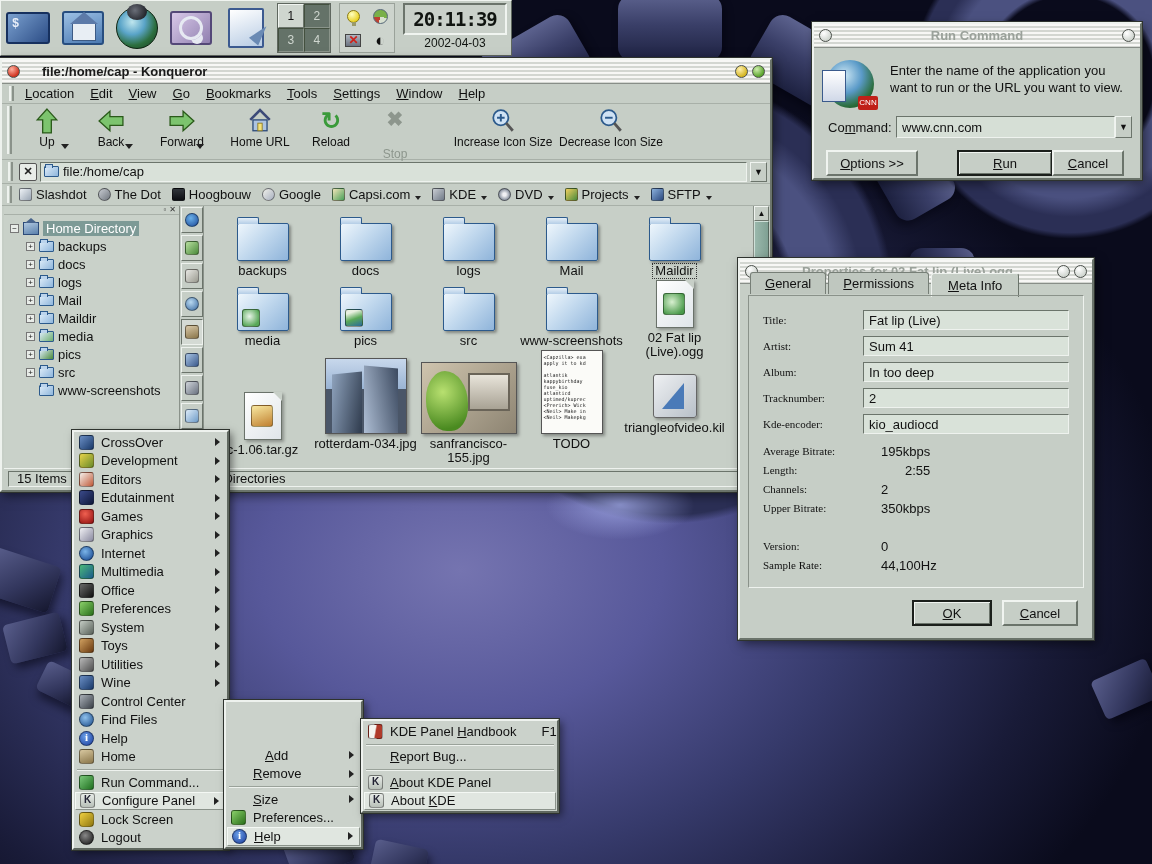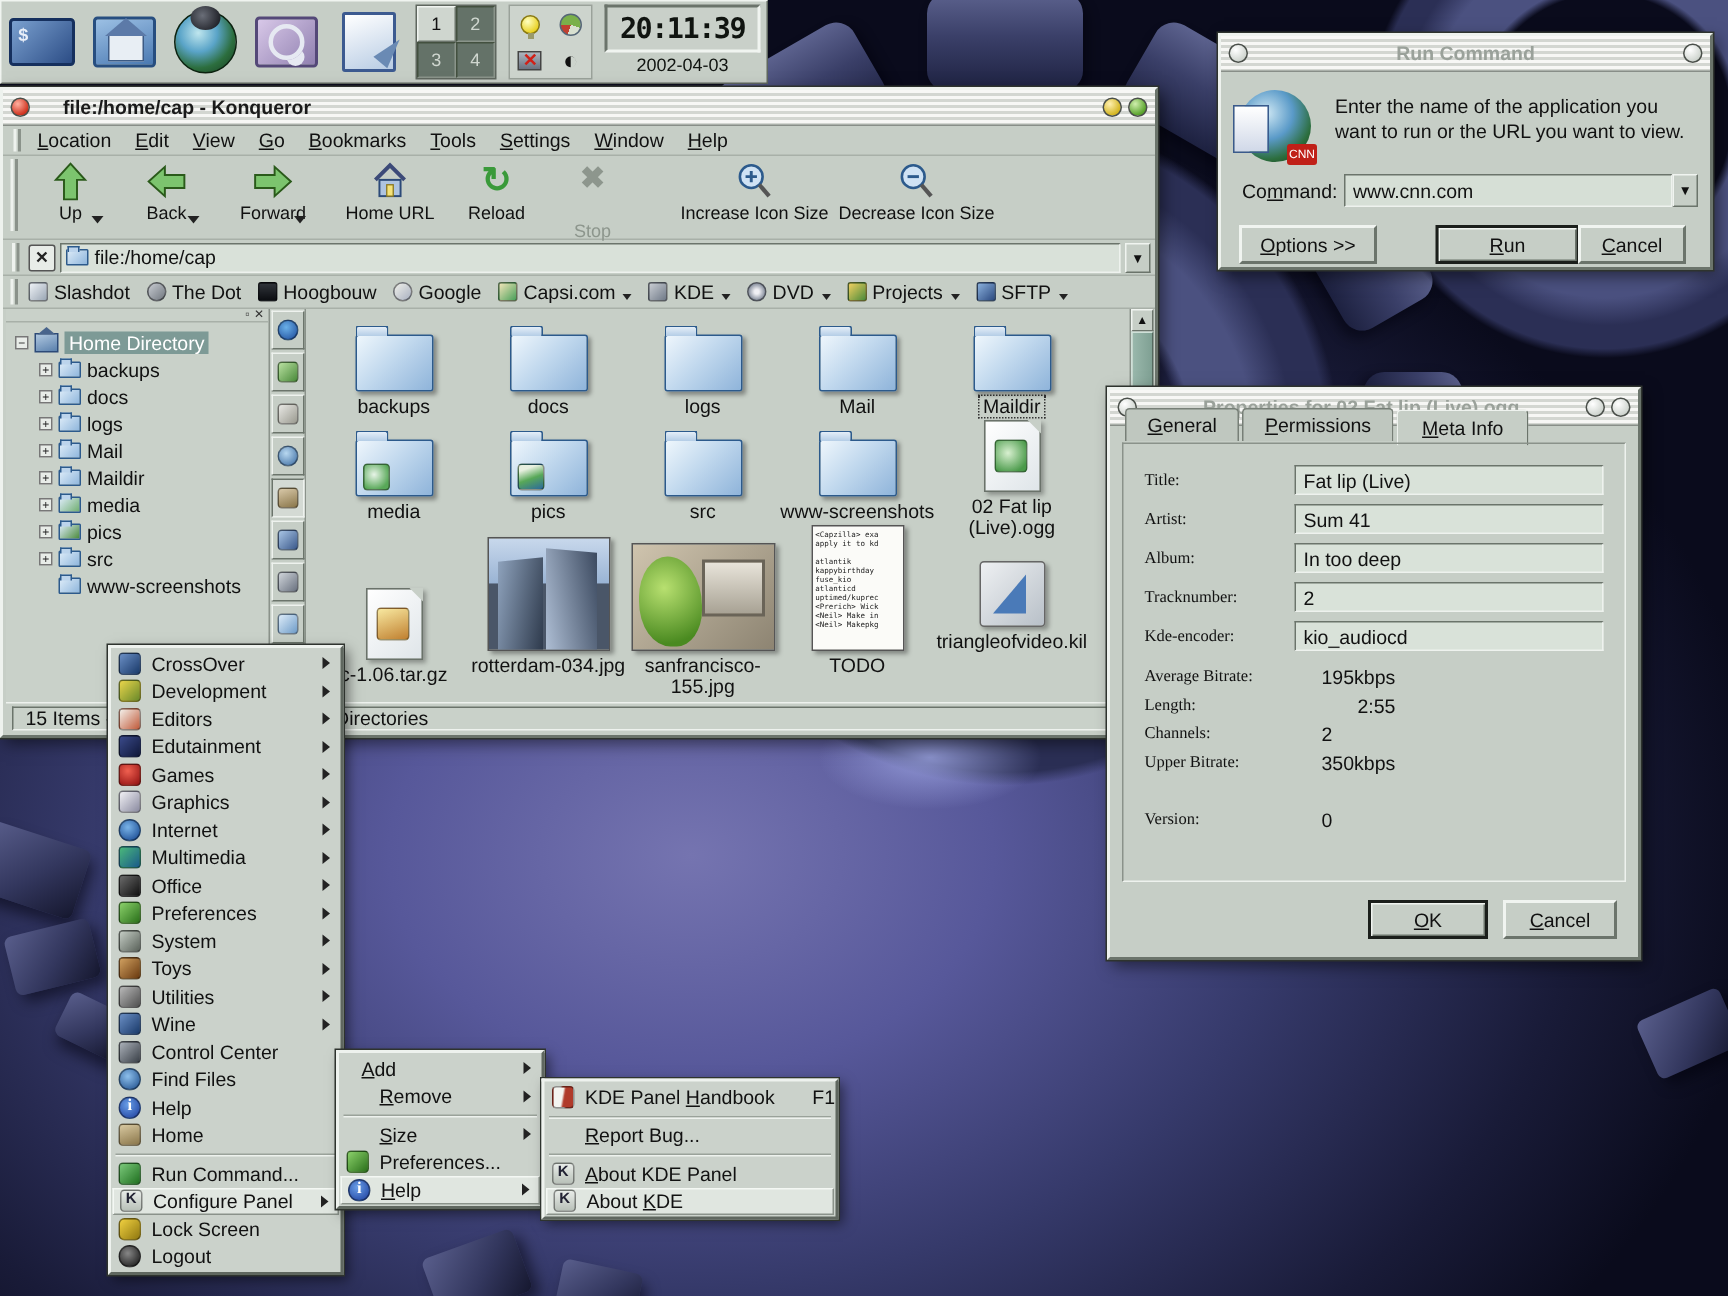--- a/index.html
+++ b/index.html
@@ -700,20 +700,24 @@
           <span class="pvalue">2</span>
         </div>
     <div class="prow" style="top:202px;">
           <span class="plabel" style="width:118px;">Upper Bitrate:</span>
           <span class="pvalue">350kbps</span>
         </div>
     <div class="prow" style="top:240px;">
           <span class="plabel" style="width:118px;">Version:</span>
           <span class="pvalue">0</span>
         </div>
+    <div class="prow" style="top:259px;">
+          <span class="plabel" style="width:118px;">Sample Rate:</span>
+          <span class="pvalue">44,100Hz</span>
+        </div>
   </div>
   <div id="prop-buttons">
     <div class="btn default" id="btn-ok"><u>O</u>K</div>
     <div class="btn" id="btn-propcancel"><u>C</u>ancel</div>
   </div>
 </div>
 
 <div id="kmenu" class="menu">
   <div class="mitem">
         <span class="micon ic-crossover"></span>
@@ -815,21 +819,21 @@
         <span class="micon ic-lock"></span>
         <span>Lock Screen</span>
       </div>
   <div class="mitem">
         <span class="micon ic-logout"></span>
         <span>Logout</span>
       </div>
 </div>
 
 <div id="cfgmenu" class="menu">
-  <div class="mitem" style="padding-left:14px;">
+  <div class="mitem" style="padding-left:38px;margin-top:43px;">
         <span><u>A</u>dd</span>
         <span class="subarrow"></span>
       </div>
   <div class="mitem" style="padding-left:26px;">
         <span><u>R</u>emove</span>
         <span class="subarrow"></span>
       </div>
   <div class="msep"></div>
   <div class="mitem" style="padding-left:26px;">
         <span><u>S</u>ize</span>

